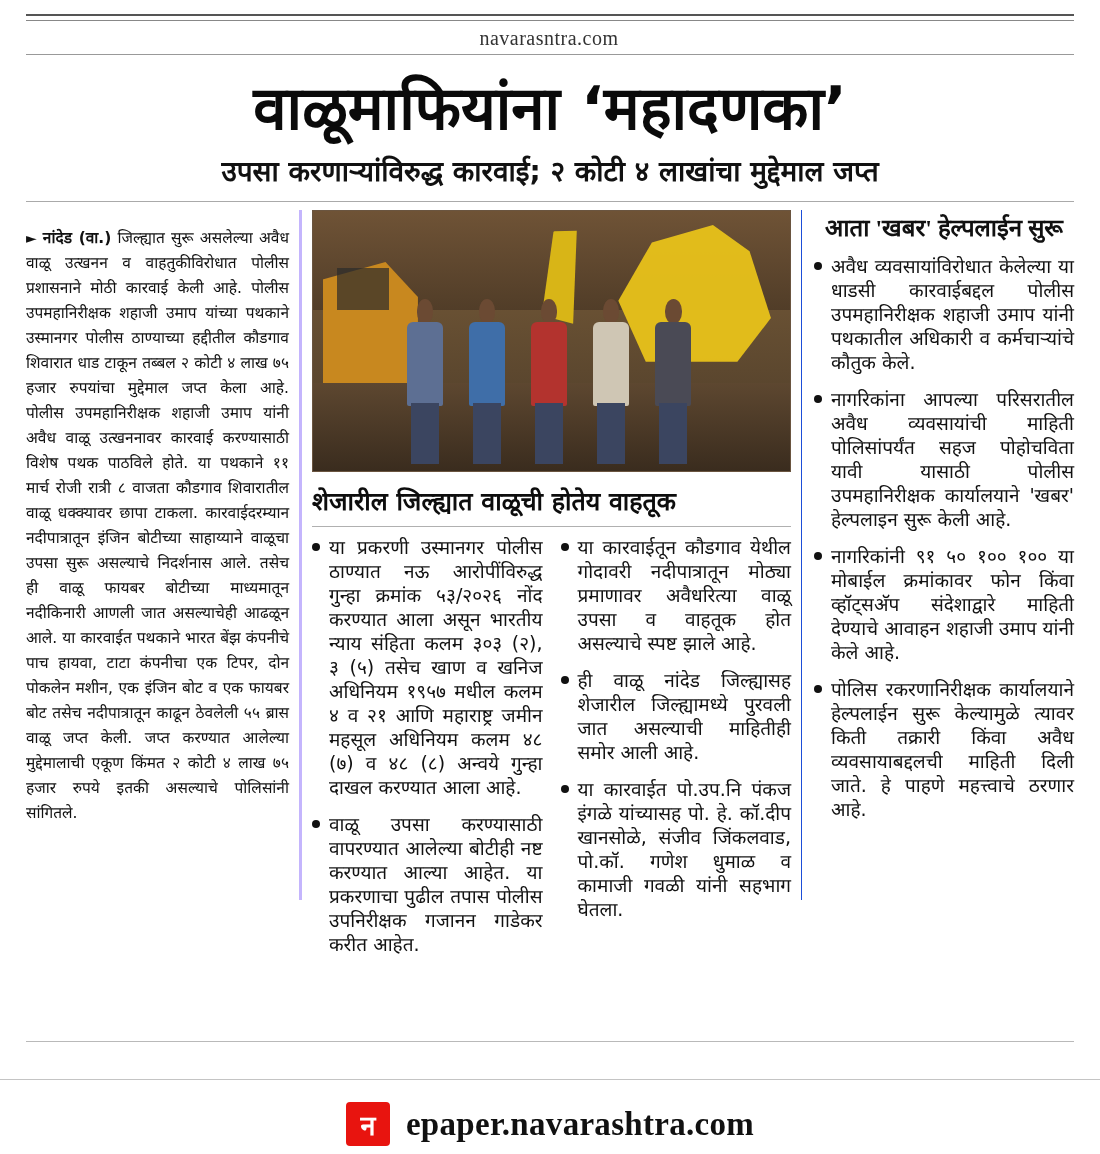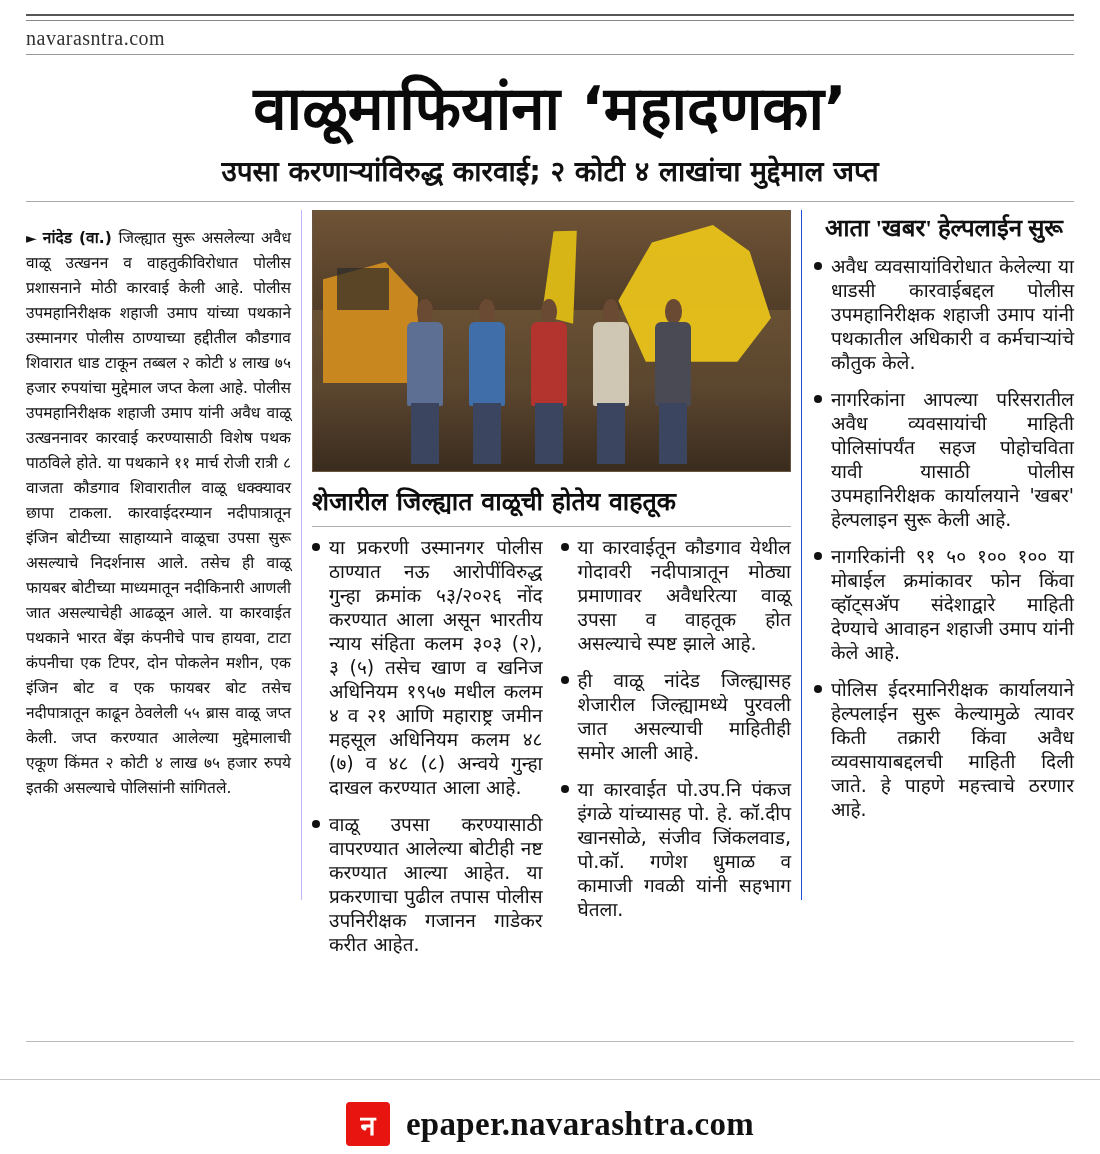--- a/index.html
+++ b/index.html
@@ -42,21 +42,21 @@
     margin-top: 10px;
     letter-spacing: 0.4px;
   }
   .rule-double {
     margin-top: 14px;
     border-top: 2px solid #555;
     border-bottom: 1px solid #888;
     height: 4px;
   }
   .website-line {
-    text-align: left;
+    text-align: center;
     font-family: "Liberation Serif", serif;
     font-size: 20px;
     color: #333;
     letter-spacing: 0.5px;
     padding: 6px 2px 4px 0;
   }
   .rule-thin {
     border-top: 1px solid #999;
     margin-bottom: 8px;
   }
@@ -90,21 +90,21 @@
   
   .content {
     display: flex;
     margin-top: 8px;
     height: 690px;
   }
   .col-left {
     width: 276px;
     padding-right: 10px;
     box-sizing: border-box;
-    border-right: 1px solid #c4b5fd;
+    border-right: 3px solid #c4b5fd;
   }
   .col-mid {
     width: 500px;
     padding: 0 10px;
     box-sizing: border-box;
     border-right: 1px solid #1d4ed8;
   }
   .col-right {
     width: 272px;
     padding-left: 12px;
@@ -374,21 +374,21 @@
         </ul>
       </div>
     </div>
 
     <div class="col-right">
       <div class="right-title">आता 'खबर' हेल्पलाईन सुरू</div>
       <ul class="bullets">
         <li>अवैध व्यवसायांविरोधात केलेल्या या धाडसी कारवाईबद्दल पोलीस उपमहानिरीक्षक शहाजी उमाप यांनी पथकातील अधिकारी व कर्मचाऱ्यांचे कौतुक केले.</li>
         <li>नागरिकांना आपल्या परिसरातील अवैध व्यवसायांची माहिती पोलिसांपर्यंत सहज पोहोचविता यावी यासाठी पोलीस उपमहानिरीक्षक कार्यालयाने 'खबर' हेल्पलाइन सुरू केली आहे.</li>
         <li>नागरिकांनी ९१ ५० १०० १०० या मोबाईल क्रमांकावर फोन किंवा व्हॉट्सअ‍ॅप संदेशाद्वारे माहिती देण्याचे आवाहन शहाजी उमाप यांनी केले आहे.</li>
-        <li>पोलिस ईदरमानिरीक्षक कार्यालयाने हेल्पलाईन सुरू केल्यामुळे त्यावर किती तक्रारी किंवा अवैध व्यवसायाबद्दलची माहिती दिली जाते. हे पाहणे महत्त्वाचे ठरणार आहे.</li>
+        <li>पोलिस रकरणानिरीक्षक कार्यालयाने हेल्पलाईन सुरू केल्यामुळे त्यावर किती तक्रारी किंवा अवैध व्यवसायाबद्दलची माहिती दिली जाते. हे पाहणे महत्त्वाचे ठरणार आहे.</li>
       </ul>
     </div>
   </div>
 
   <div class="bottom-peek">
     <div class="blur-row">
       <span></span>
       <span class="red-blob"></span>
       <span></span>
     </div>

